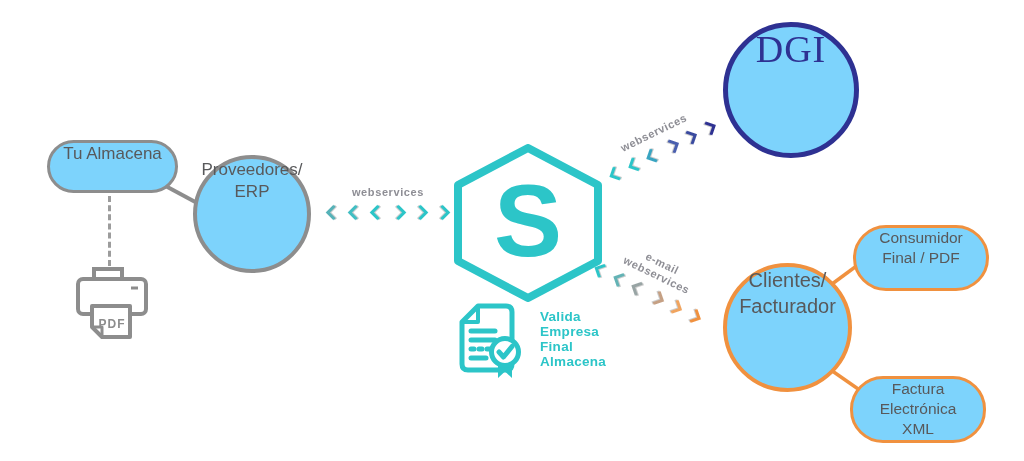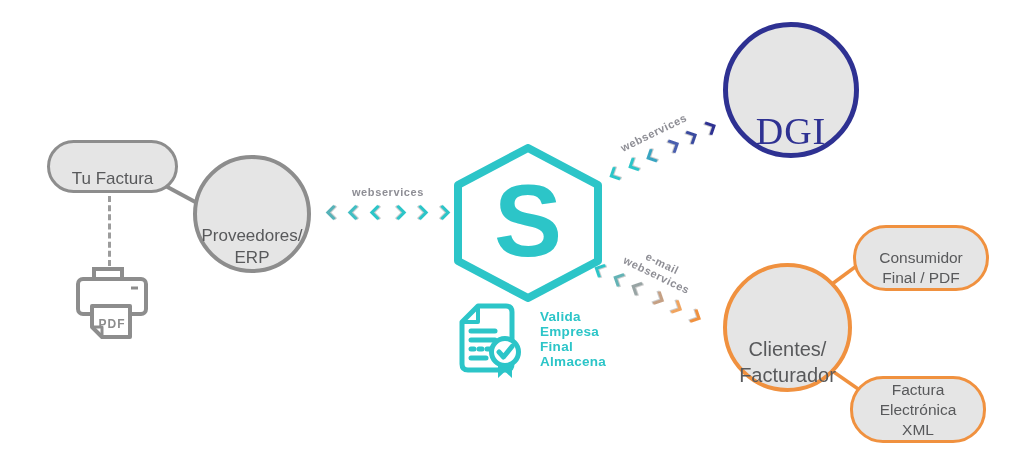--- a/index.html
+++ b/index.html
@@ -1,22 +1,22 @@
 <!DOCTYPE html>
 <html><head>
 <meta charset="utf-8">
 <style>
   html,body{margin:0;padding:0;background:#ffffff;}
   #canvas{position:relative;width:1024px;height:461px;background:#ffffff;overflow:hidden;
           font-family:"Liberation Sans",sans-serif;}
   .abs{position:absolute;}
   
   svg.wires{position:absolute;left:0;top:0;z-index:0;}
-  .node{z-index:2;background:#e5e5e5;display:flex;flex-direction:column;align-items:center;
-        justify-content:flex-end;text-align:center;color:#58595b;box-sizing:border-box;}
+  .node{z-index:2;background:#7dd3fc;display:flex;flex-direction:column;align-items:center;
+        justify-content:flex-start;text-align:center;color:#58595b;box-sizing:border-box;}
   .pill-gray{border:3px solid #8d8d8d;border-radius:28px;}
   .pill-orange{border:3px solid #f0913f;border-radius:33px;}
   .circle-gray{border:4px solid #8d8d8d;border-radius:50%;}
   .circle-navy{border:5px solid #2e3192;border-radius:50%;}
   .circle-orange{border:4px solid #f0913f;border-radius:50%;}
   .node .l{line-height:1.3;}
   .dashed-line{border-left:3px dashed #9c9c9c;width:0;z-index:1;}
   
   .link{z-index:1;display:flex;flex-direction:column;}
   .link .lbl{color:#8e8e95;font-weight:bold;font-size:11px;letter-spacing:.6px;text-align:center;
@@ -39,21 +39,21 @@
 
 <div id="canvas">
 
   <svg class="wires" width="1024" height="461">
     <line x1="160" y1="183" x2="212" y2="211" stroke="#8d8d8d" stroke-width="4"></line>
     <line x1="828" y1="287" x2="874" y2="253" stroke="#f0913f" stroke-width="3.5"></line>
     <line x1="828" y1="368" x2="874" y2="400" stroke="#f0913f" stroke-width="3.5"></line>
   </svg>
 
   <div class="abs node pill-gray f17" style="left:47px;top:140px;width:131px;height:53px;">
-    <span class="l">Tu Factura</span>
+    <span class="l">Tu Almacena</span>
   </div>
 
   <div class="abs dashed-line" style="left:108px;top:196px;height:70px;"></div>
 
   <svg class="abs" style="left:74px;top:266px;z-index:2;" width="76" height="74" viewBox="0 0 76 74">
     <rect x="20" y="3" width="28" height="12" fill="#ffffff" stroke="#8d8d8d" stroke-width="4"></rect>
     <rect x="4" y="13" width="68" height="35" rx="5" fill="#ffffff" stroke="#8d8d8d" stroke-width="4"></rect>
     <line x1="57" y1="22" x2="64" y2="22" stroke="#8d8d8d" stroke-width="3"></line>
     <path d="M18 40 H56 V71 H28 L18 61 Z" fill="#ffffff" stroke="#8d8d8d" stroke-width="4" stroke-linejoin="round"></path>
     <path d="M18 61 H28 V71" fill="none" stroke="#8d8d8d" stroke-width="3" stroke-linejoin="round"></path>

